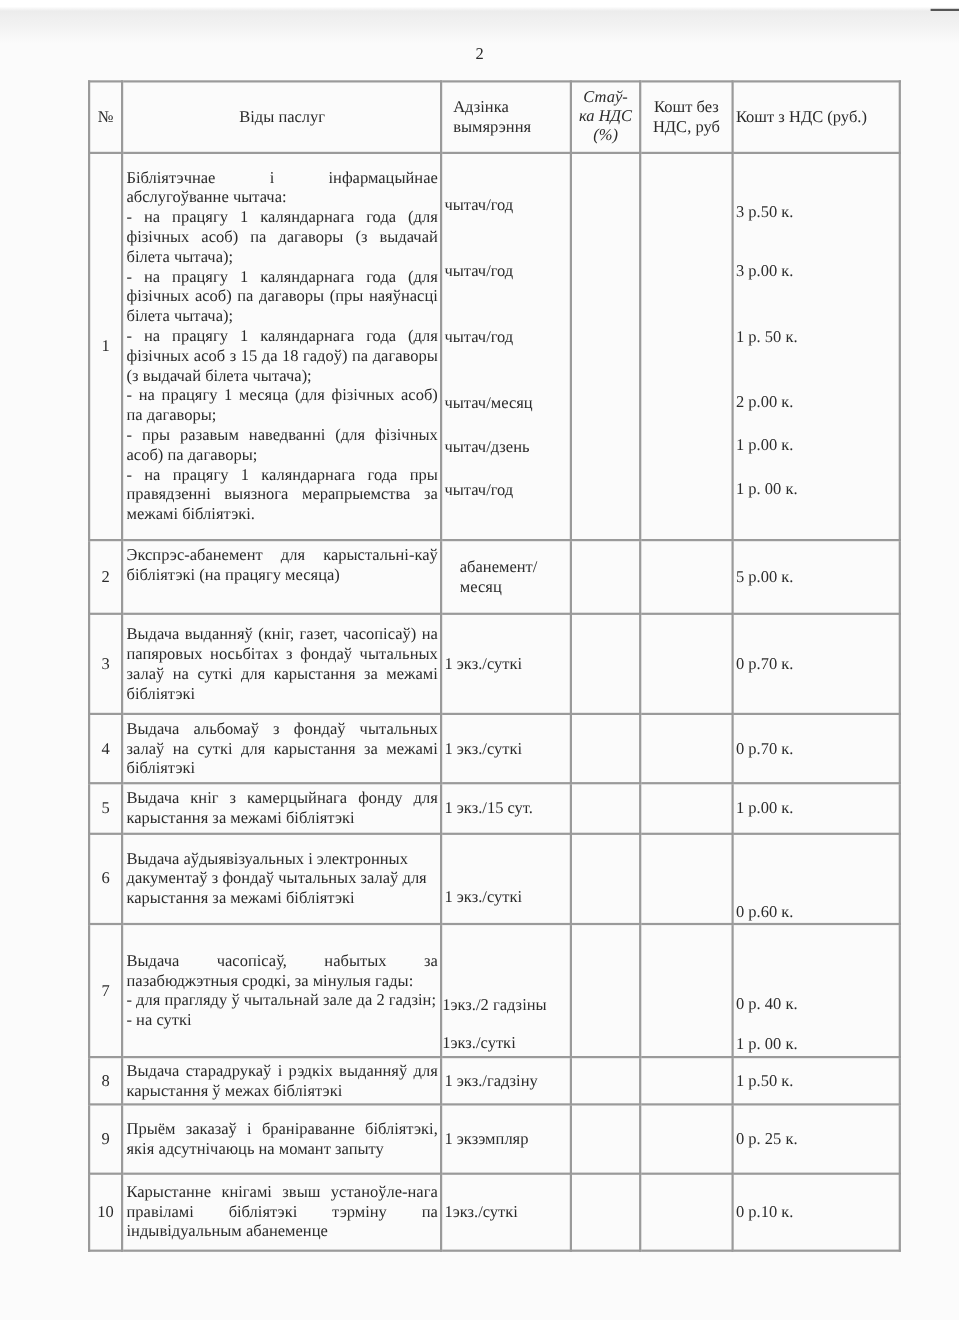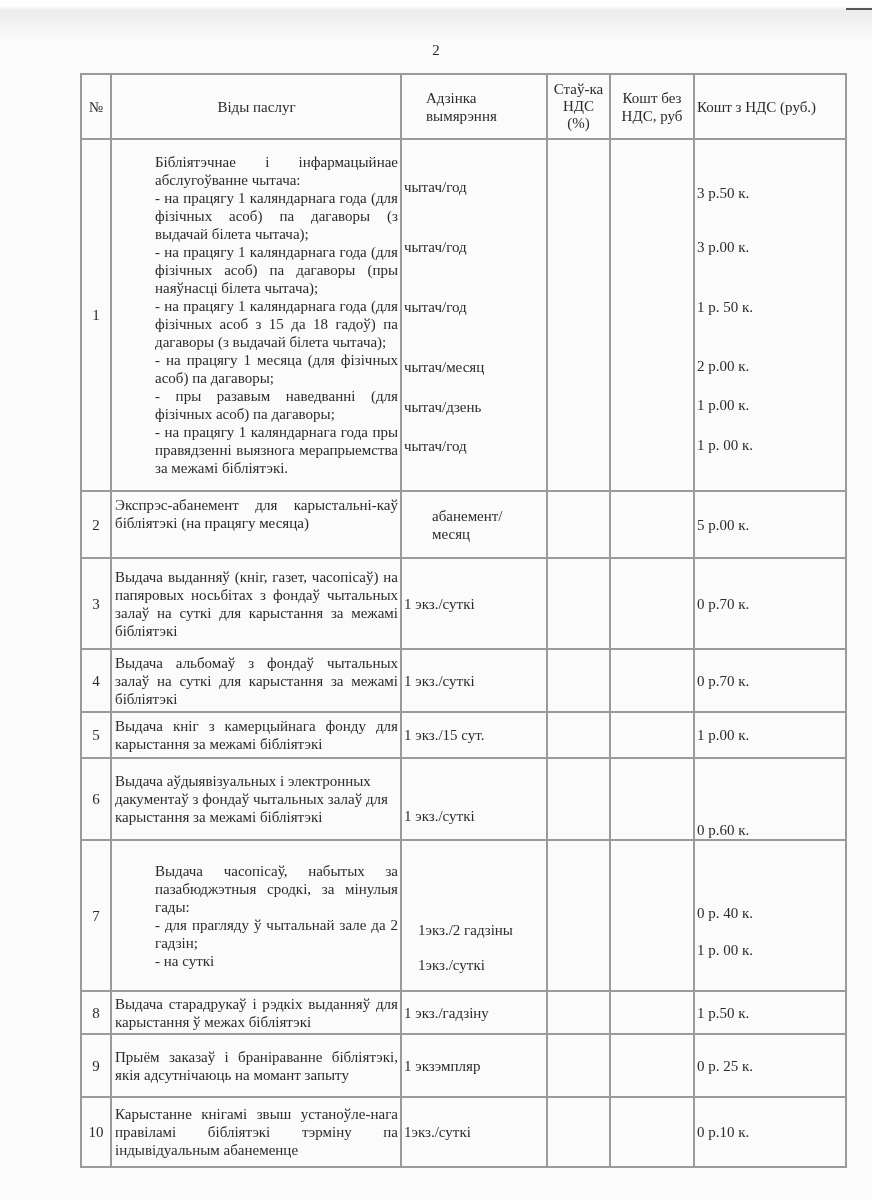--- a/index.html
+++ b/index.html
@@ -30,24 +30,24 @@
   table.tariffs td, table.tariffs th {
     border: 2px solid #9a9a9a;
     padding: 0 2px;
     vertical-align: middle;
     font-weight: normal;
   }
   th { text-align: center; }
   .c-num { width: 24px; text-align: center; }
   .c-svc { width: 283px; text-align: justify; padding: 0 2px 0 3px !important; }
   .c-unit { width: 112px; text-align: left; }
-  .c-vat { width: 57px; }
+  .c-vat { width: 57px; font-style: italic; }
   .c-net { width: 78px; }
   .c-gross { width: 146px; text-align: left; }
-  .sub-block { display: block; margin-left: 40px; }
+  .sub-block { display: block; }
 </style>
 </head>
 <body>
 
 <div class="scan-shade"></div>
 <div class="edge-mark"></div>
 
 <div class="page-number">2</div>
 
 <table class="tariffs">
@@ -151,21 +151,21 @@
       <td class="c-gross" style="vertical-align:bottom;">0 р.60 к.</td>
     </tr>
 
     <tr style="height:121px">
       <td class="c-num">7</td>
       <td class="c-svc">
         <span class="sub-block">Выдача часопісаў, набытых за пазабюджэтныя сродкі, за мінулыя гады:</span>
         <span class="sub-block">- для прагляду ў чытальнай зале да 2 гадзін;</span>
         <span class="sub-block">- на суткі</span>
       </td>
-      <td class="c-unit" style="vertical-align:top;padding:16px">
+      <td class="c-unit" style="vertical-align:top;padding:0">
         <div style="position:relative;height:117px">
           <span style="position:absolute;left:0;right:0;top:64px;white-space:nowrap">1экз./2 гадзіны</span>
           <span style="position:absolute;left:0;right:0;top:99px">1экз./суткі</span>
         </div>
       </td>
       <td class="c-vat"></td>
       <td class="c-net"></td>
       <td class="c-gross" style="vertical-align:top">
         <div style="position:relative;height:117px">
           <span style="position:absolute;left:0;right:0;top:63px">0 р. 40 к.</span>

